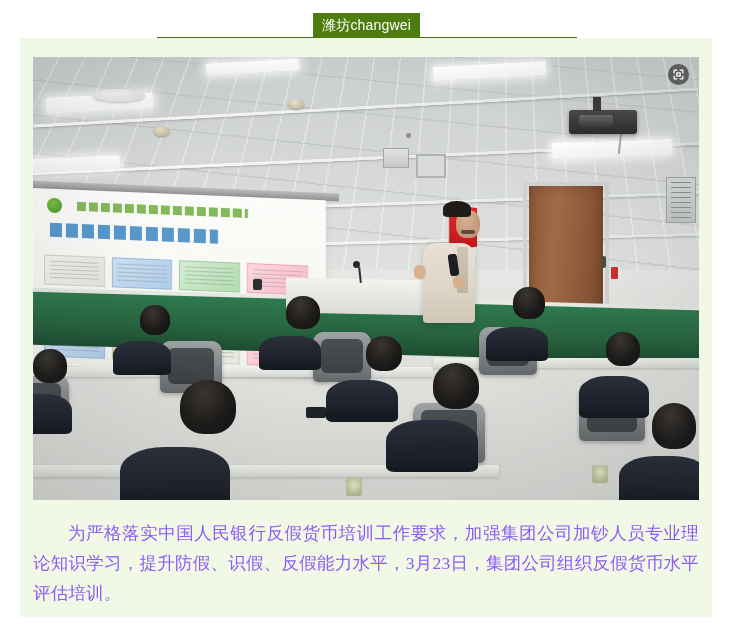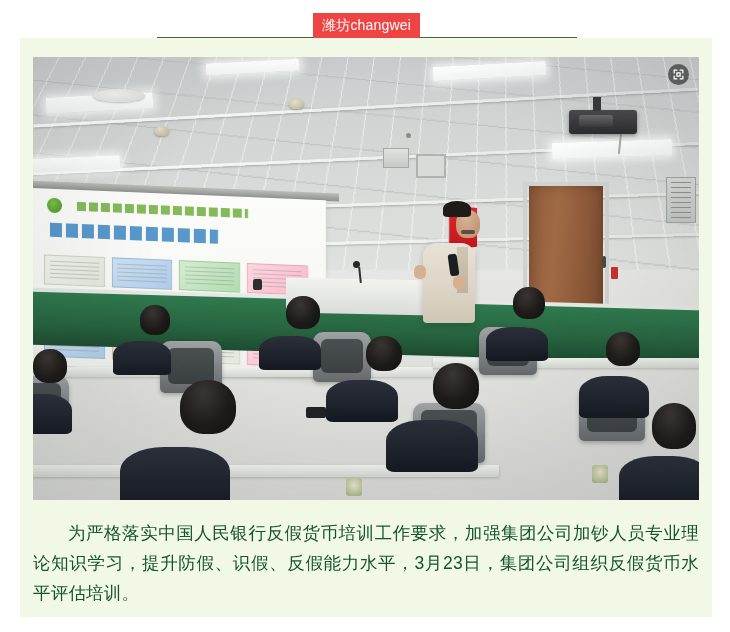--- a/index.html
+++ b/index.html
@@ -36,21 +36,21 @@
     height: 2px;
     background: #3f6d21;
   }
   .site-badge {
     position: absolute;
     left: 313px;
     top: 13px;
     height: 25px;
     box-sizing: border-box;
     padding: 0 9px;
-    background: #ef4444;
+    background: #4d7c0f;
     color: #ffffff;
     font-size: 14px;
     line-height: 25px;
     letter-spacing: .2px;
     white-space: nowrap;
     font-family: "Liberation Sans", sans-serif;
   }
 
   
   .panel {
@@ -434,22 +434,22 @@
     justify-content: center;
   }
   .fs-button svg { display: block; }
 
   
   .caption {
     position: absolute;
     left: 13px;
     top: 480px;
     width: 666px;
-    color: #14532d;
-    font-family: Liberation Sans, sans-serif;
+    color: #8b5cf6;
+    font-family: Liberation Serif, serif;
     font-size: 17.5px;
     line-height: 30px;
     text-indent: 2em;
     text-align: justify;
     letter-spacing: .2px;
   }
 </style>
 </head>
 <body>
 

